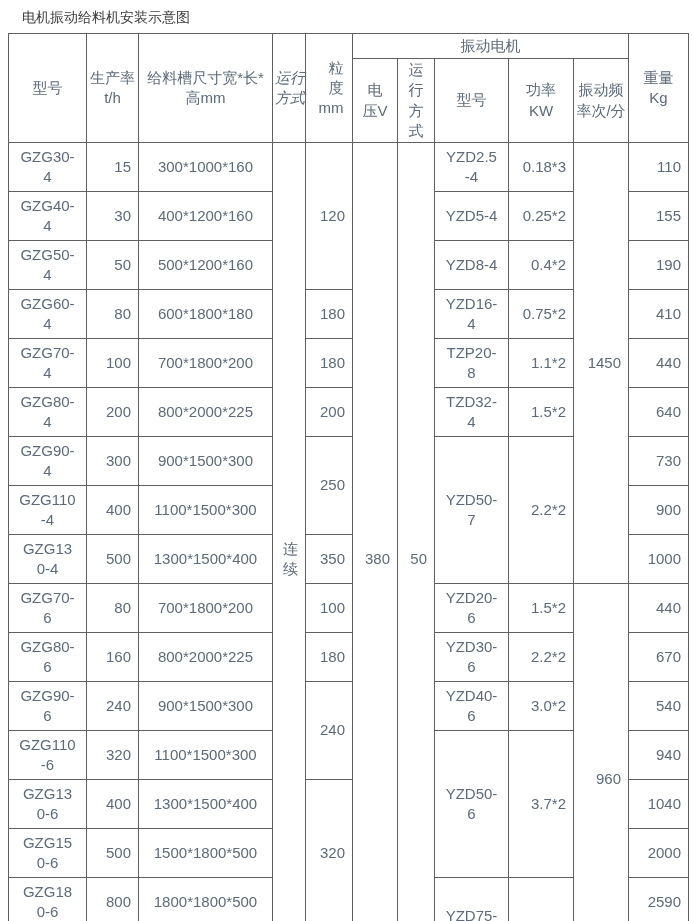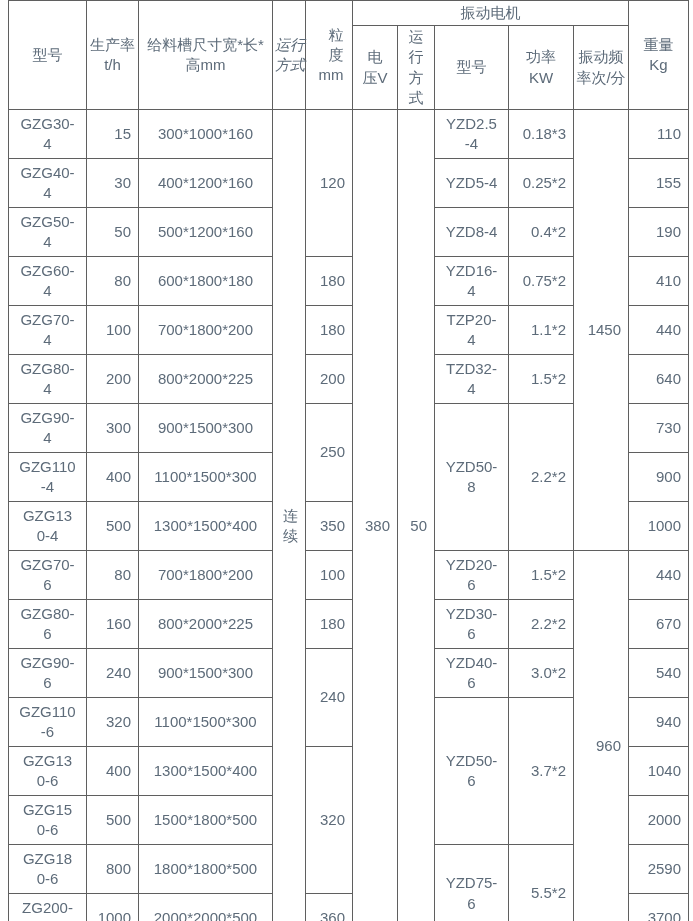--- a/index.html
+++ b/index.html
@@ -46,20 +46,21 @@
   .hw-vib{width:50px;}
   .hw-weight{width:40px;}
   .spec tbody td{height:46px;}
   .spec td.num{text-align:right;padding-right:7px;}
   .spec td.ctr{text-align:center;padding:1px 10px;}
 </style>
 </head>
 <body>
 
 <div>
+  <div class="title">电机振动给料机安装示意图</div>
 
   <table class="spec">
     <colgroup>
       <col style="width:78px">
         <col style="width:52px">
         <col style="width:134px">
       <col style="width:33px">
         <col style="width:47px">
         <col style="width:45px">
       <col style="width:37px">
@@ -145,39 +146,39 @@
           <td class="num">180</td>
           <td class="ctr">YZD16-4</td>
           <td class="num">0.75*2</td>
           <td class="num">410</td>
         </tr>
         <tr>
           <td class="ctr">GZG70-4</td>
           <td class="num">100</td>
           <td class="ctr">700*1800*200</td>
           <td class="num">180</td>
-          <td class="ctr">TZP20-4</td>
+          <td class="ctr">TZP20-8</td>
           <td class="num">1.1*2</td>
           <td class="num">440</td>
         </tr>
         <tr>
           <td class="ctr">GZG80-4</td>
           <td class="num">200</td>
           <td class="ctr">800*2000*225</td>
           <td class="num">200</td>
           <td class="ctr">TZD32-4</td>
           <td class="num">1.5*2</td>
           <td class="num">640</td>
         </tr>
         <tr>
           <td class="ctr">GZG90-4</td>
           <td class="num">300</td>
           <td class="ctr">900*1500*300</td>
           <td rowspan="2" class="num">250</td>
-          <td rowspan="3" class="ctr">YZD50-8</td>
+          <td rowspan="3" class="ctr">YZD50-7</td>
           <td rowspan="3" class="num">2.2*2</td>
           <td class="num">730</td>
         </tr>
         <tr>
           <td class="ctr">GZG110-4</td>
           <td class="num">400</td>
           <td class="ctr">1100*1500*300</td>
           <td class="num">900</td>
         </tr>
         <tr>

